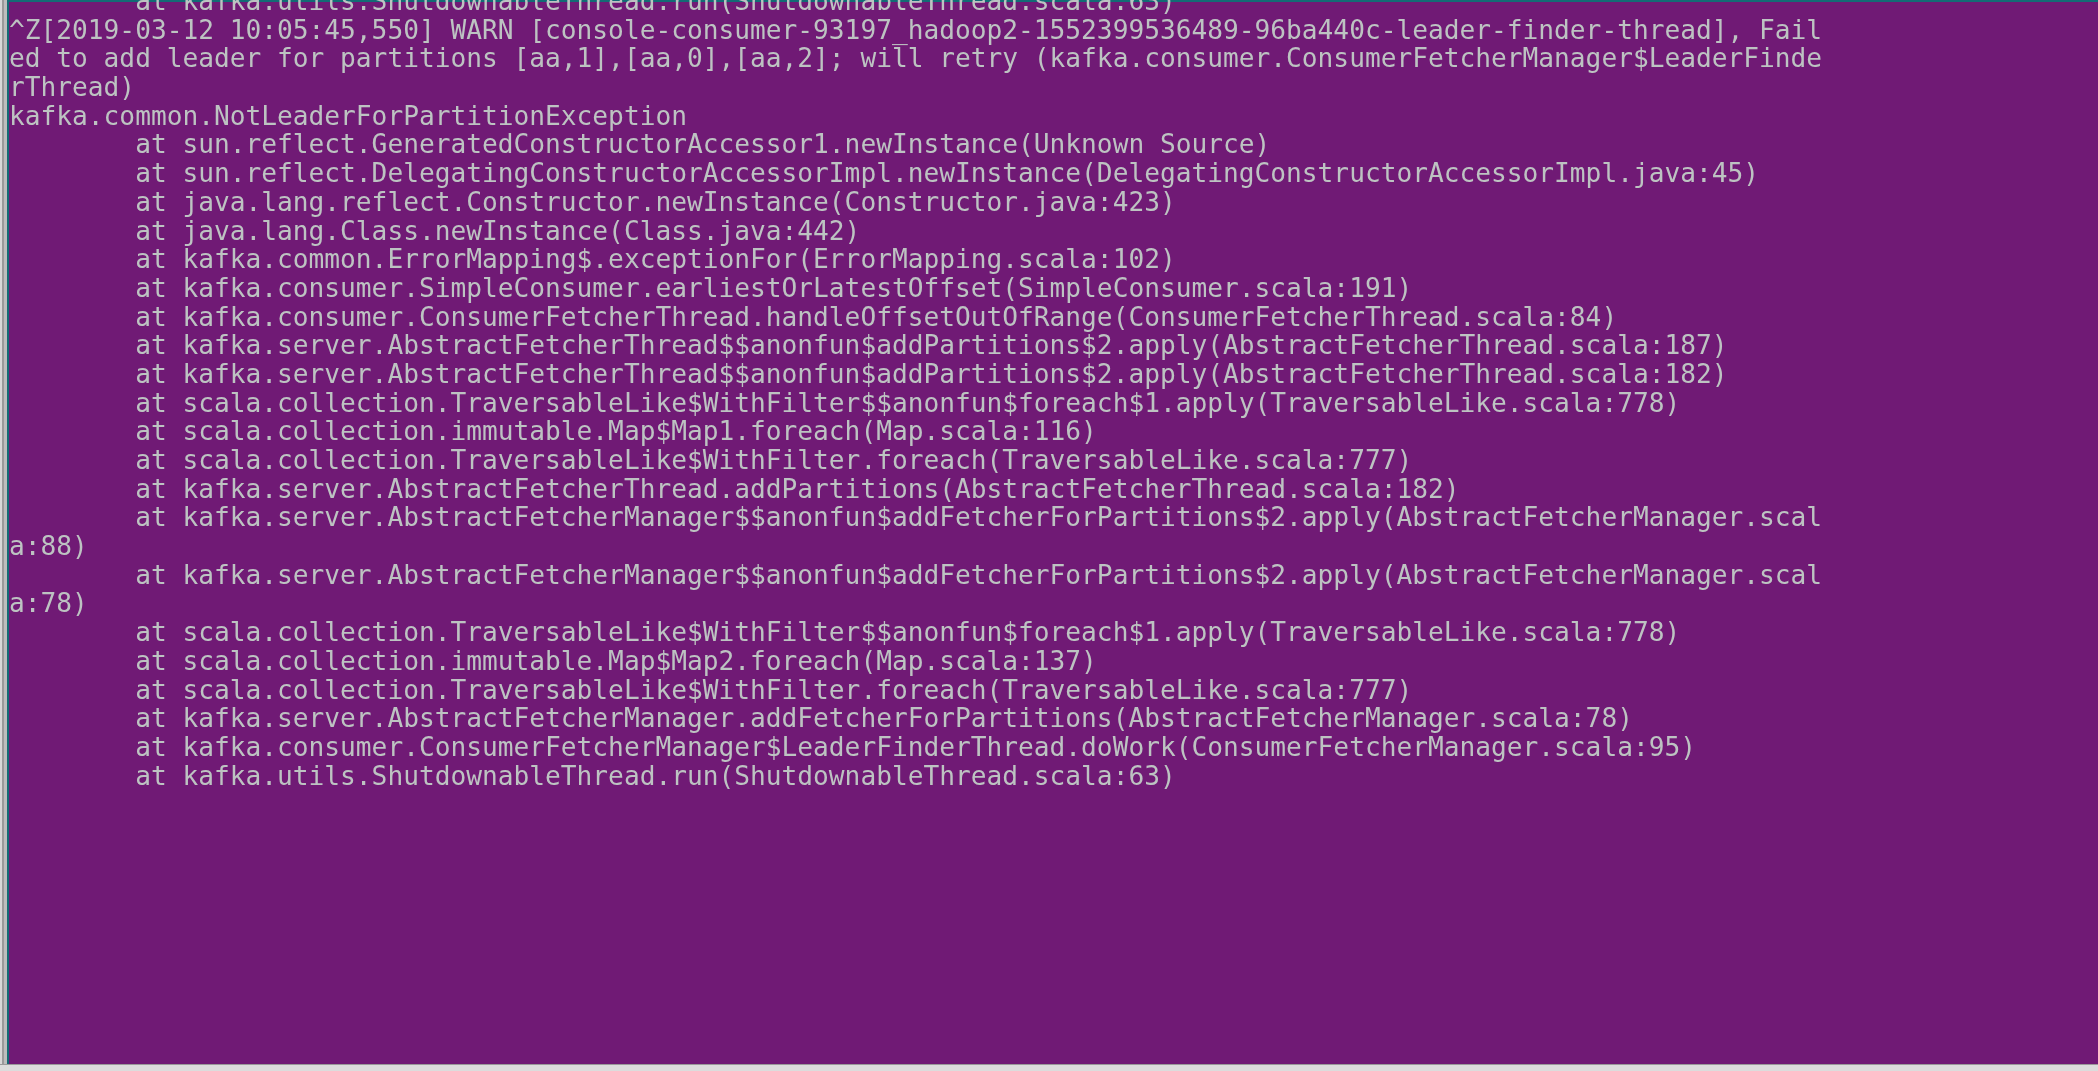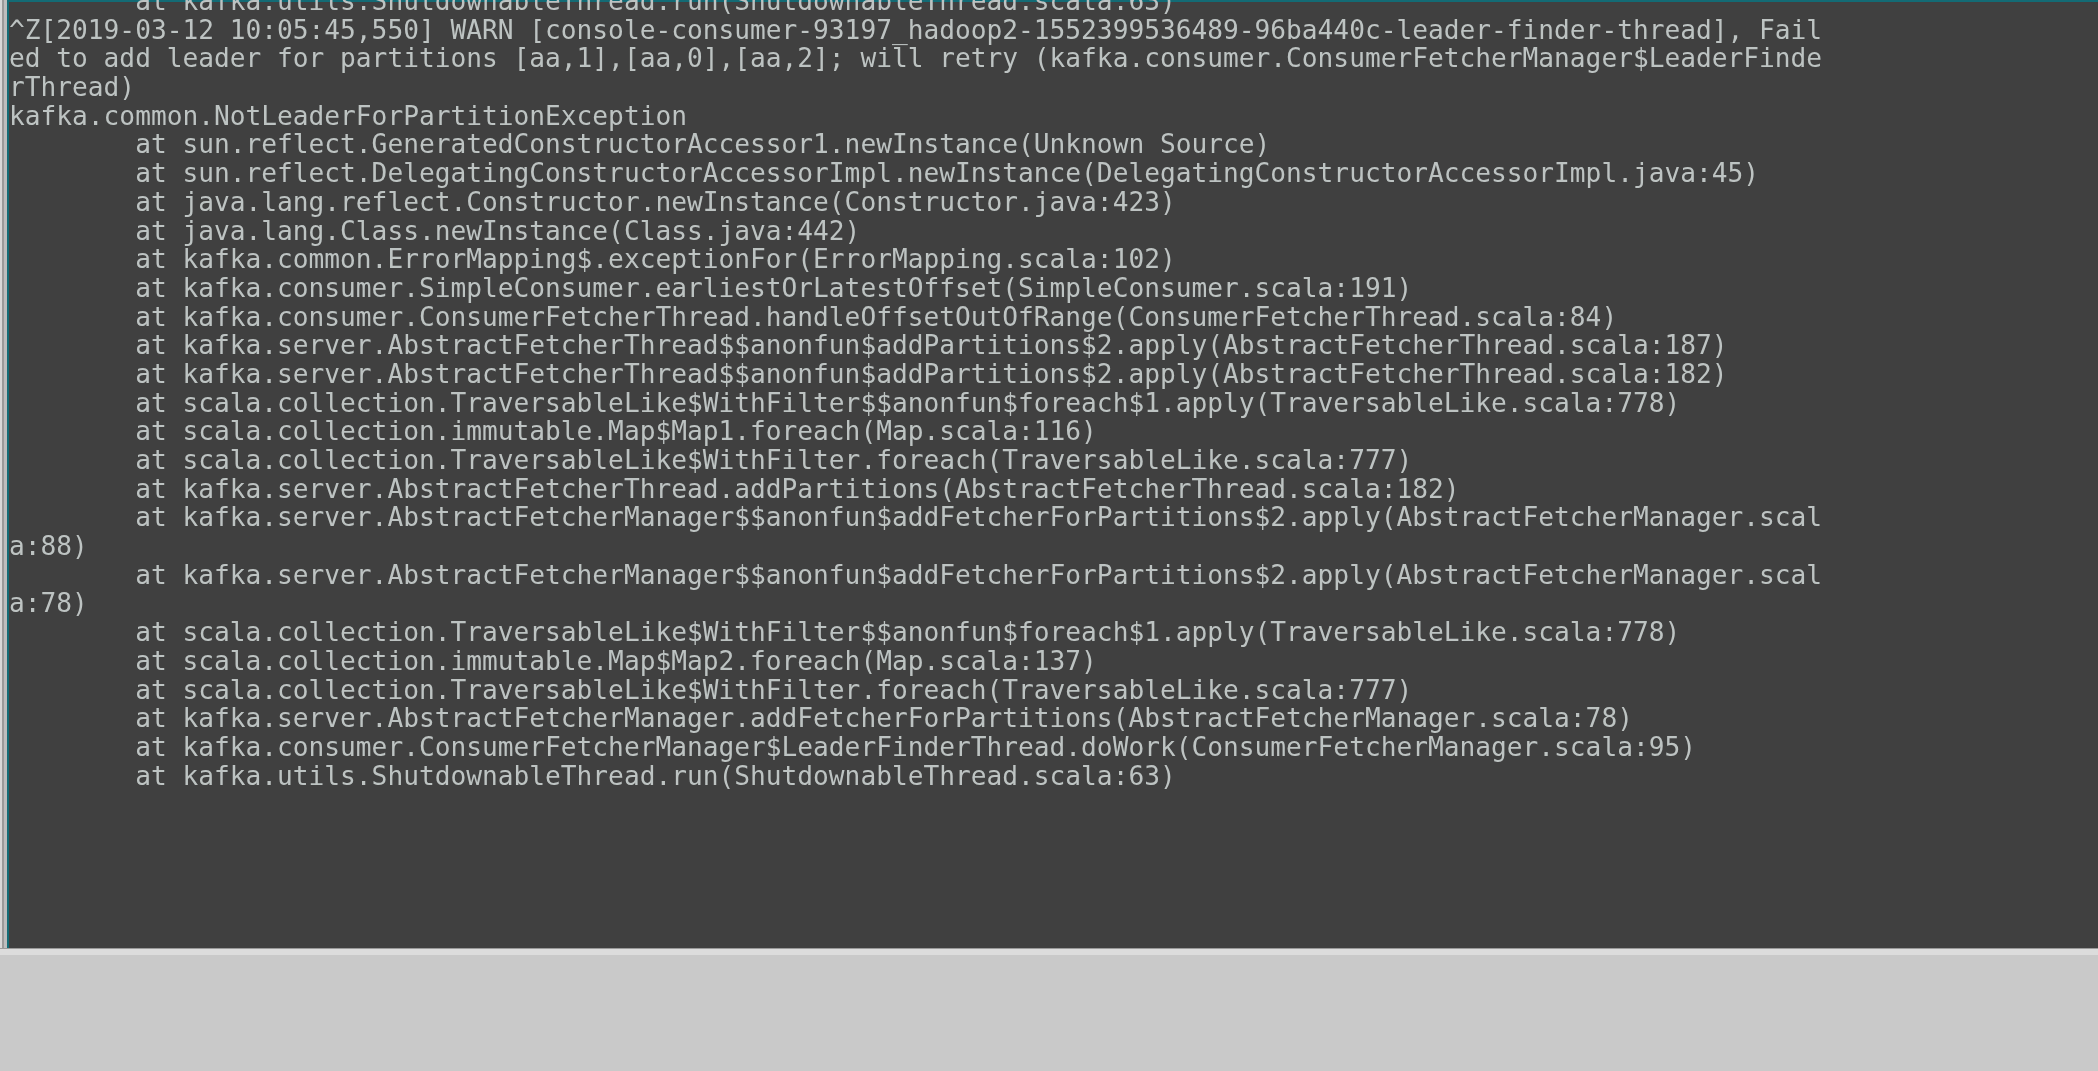--- a/index.html
+++ b/index.html
@@ -10,23 +10,23 @@
   body {
     width: 2098px;
     height: 1071px;
     overflow: hidden;
     font-family: "DejaVu Sans Mono", "Liberation Mono", monospace;
   }
 
   #terminal-window {
     position: relative;
     width: 2098px;
-    height: 955px;
+    height: 1071px;
     box-sizing: border-box;
-    background: #404040;
+    background: #701a75;
     overflow: hidden;
   }
 
   
   #left-edge {
     position: absolute;
     left: 0;
     top: 0;
     width: 9px;
     height: 1071px;

